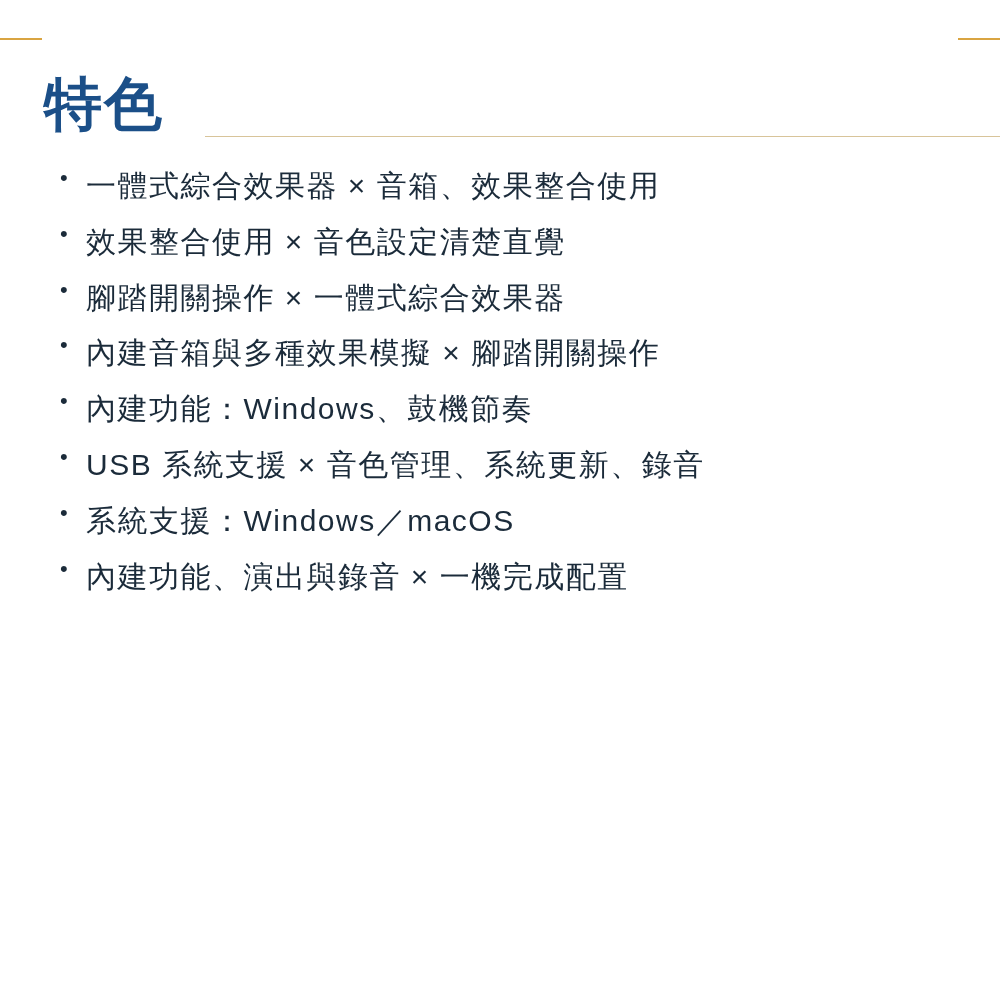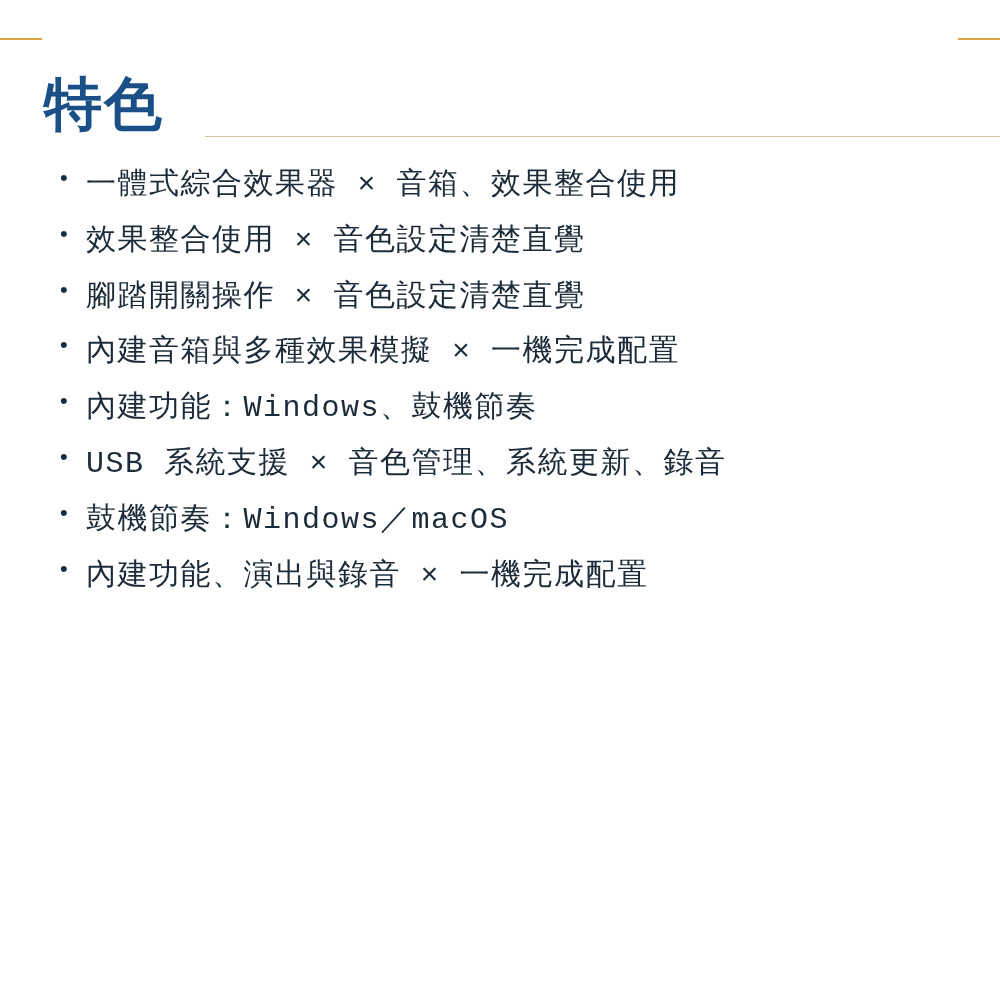--- a/index.html
+++ b/index.html
@@ -83,21 +83,20 @@
     flex: 0 0 auto;
     width: 26px;
     font-size: 22px;
     line-height: 1.86;
     color: #1b2b3a;
     text-align: left;
   }
 
   .bullet-text {
     flex: 1 1 auto;
-    font-family: Liberation Mono, monospace;
   }
 </style>
 </head>
 <body>
 
 <div class="slide">
 
   <div class="rule-top-left"></div>
   <div class="rule-top-right"></div>
 
@@ -109,37 +108,37 @@
     <li class="bullet-item">
       <span class="bullet-dot">•</span>
       <span class="bullet-text">一體式綜合效果器 × 音箱、效果整合使用</span>
     </li>
     <li class="bullet-item">
       <span class="bullet-dot">•</span>
       <span class="bullet-text">效果整合使用 × 音色設定清楚直覺</span>
     </li>
     <li class="bullet-item">
       <span class="bullet-dot">•</span>
-      <span class="bullet-text">腳踏開關操作 × 音色設定清楚直覺</span>
+      <span class="bullet-text">腳踏開關操作 × 一體式綜合效果器</span>
     </li>
     <li class="bullet-item">
       <span class="bullet-dot">•</span>
-      <span class="bullet-text">內建音箱與多種效果模擬 × 一機完成配置</span>
+      <span class="bullet-text">內建音箱與多種效果模擬 × 腳踏開關操作</span>
     </li>
     <li class="bullet-item">
       <span class="bullet-dot">•</span>
       <span class="bullet-text">內建功能：Windows、鼓機節奏</span>
     </li>
     <li class="bullet-item">
       <span class="bullet-dot">•</span>
       <span class="bullet-text">USB 系統支援 × 音色管理、系統更新、錄音</span>
     </li>
     <li class="bullet-item">
       <span class="bullet-dot">•</span>
-      <span class="bullet-text">鼓機節奏：Windows／macOS</span>
+      <span class="bullet-text">系統支援：Windows／macOS</span>
     </li>
     <li class="bullet-item">
       <span class="bullet-dot">•</span>
       <span class="bullet-text">內建功能、演出與錄音 × 一機完成配置</span>
     </li>
   </ul>
 
 </div>
 
 </body></html>

